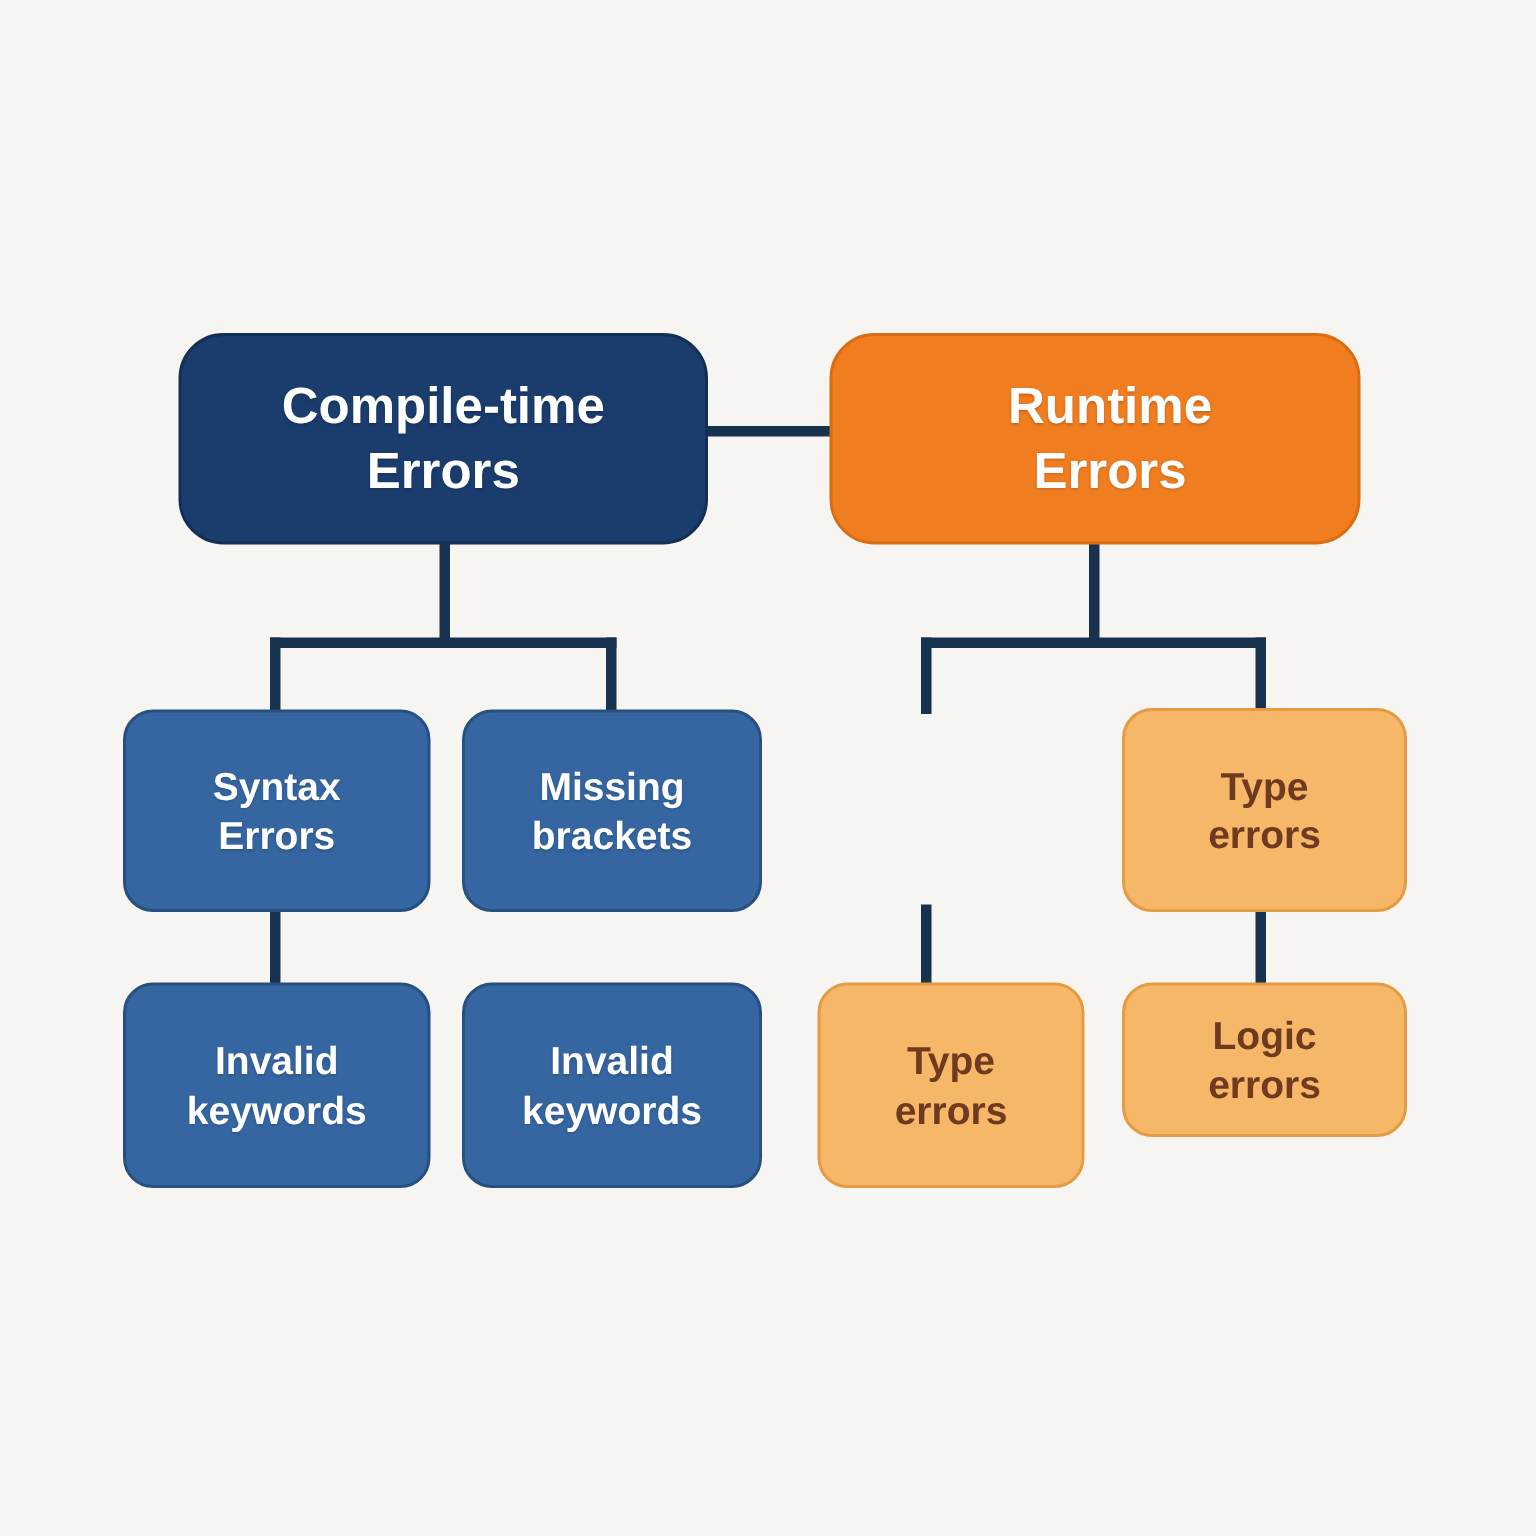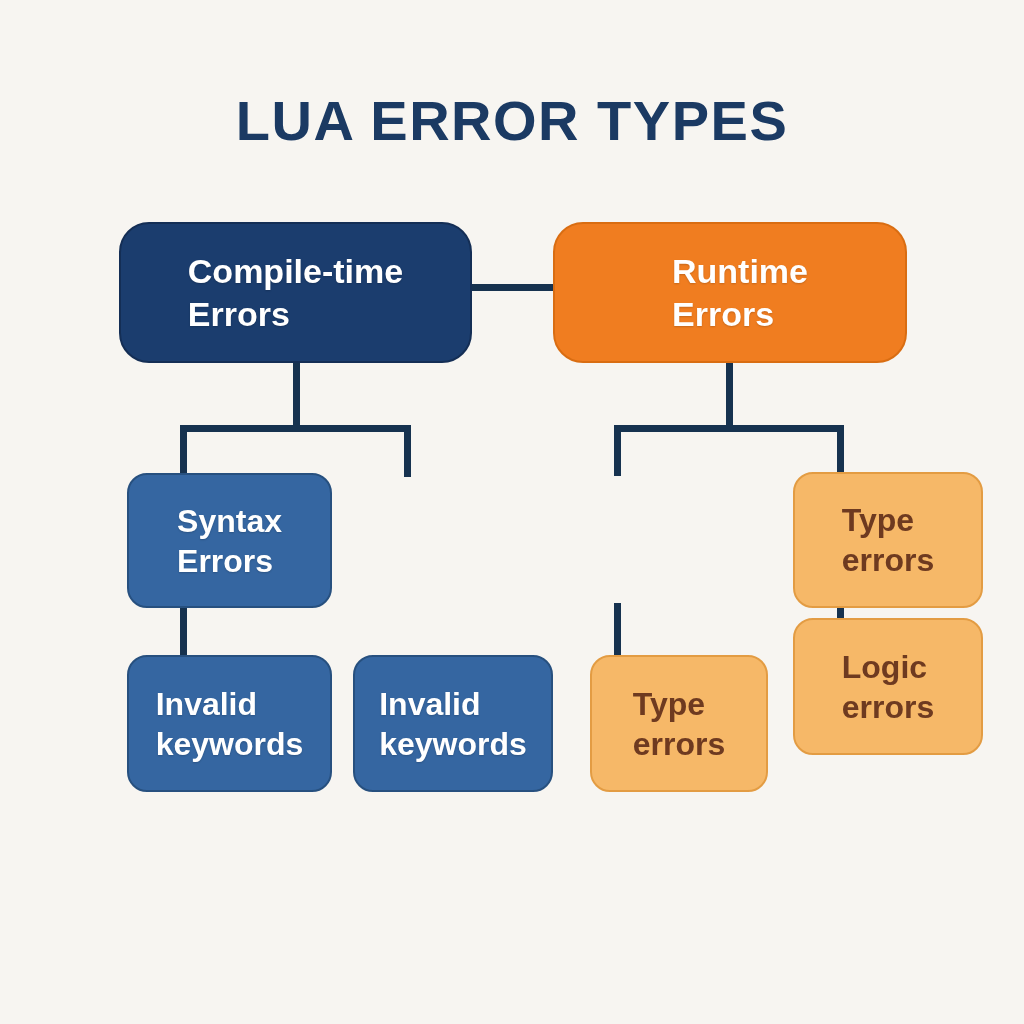--- a/index.html
+++ b/index.html
@@ -24,36 +24,35 @@
     font-size: 56px;
     font-weight: bold;
     letter-spacing: 1.5px;
     color: var(--title-color, #1b3a63);
   }
   .node {
     position: absolute;
     display: flex;
     align-items: center;
     justify-content: center;
-    text-align: left;
+    text-align: center;
     white-space: pre-line;
     font-weight: bold;
   }
   .node-root {
     border-radius: 30px;
     font-size: 34px;
     line-height: 1.25;
     color: var(--text-on-dark, #ffffff);
     text-shadow: 0 1px 2px rgba(0,0,0,0.18);
   }
   .node-child {
     border-radius: 20px;
-    font-size: 32px;
+    font-size: 26px;
     line-height: 1.25;
-    margin-left: 45px;
   }
   .fill-navy {
     background: var(--navy, #1b3d6e);
     border: 2px solid var(--navy-border, #142e55);
   }
   .fill-orange {
     background: var(--orange, #f07d20);
     border: 2px solid var(--orange-border, #d96d12);
     padding-left: 20px;
   }
@@ -75,41 +74,40 @@
   
   .n-compile  { left: 119px; top: 222px; width: 353px; height: 141px; }
   .n-runtime  { left: 553px; top: 222px; width: 354px; height: 141px; }
   .n-syntax   { left:  82px; top: 473px; width: 205px; height: 135px; }
   .n-missing  { left: 308px; top: 473px; width: 200px; height: 135px; }
   .n-invalid1 { left:  82px; top: 655px; width: 205px; height: 137px; }
   .n-invalid2 { left: 308px; top: 655px; width: 200px; height: 137px; }
   .n-nil      { left: 545px; top: 472px; width: 178px; height: 136px; }
   .n-type1    { left: 748px; top: 472px; width: 190px; height: 136px; }
   .n-type2    { left: 545px; top: 655px; width: 178px; height: 137px; }
-  .n-logic    { left: 748px; top: 618px; width: 190px; height: 137px; }
+  .n-logic    { left: 748px; top: 655px; width: 190px; height: 103px; }
   
   .l-top-link     { left: 466px; top: 284px; width:  92px; height: 7px; }
   .l-stem-left    { left: 293px; top: 358px; width:   7px; height: 72px; }
   .l-tbar-left    { left: 180px; top: 425px; width: 231px; height: 7px; }
   .l-drop-left-a  { left: 180px; top: 425px; width:   7px; height: 52px; }
   .l-drop-left-b  { left: 404px; top: 425px; width:   7px; height: 52px; }
   .l-mid-left     { left: 180px; top: 603px; width:   7px; height: 56px; }
   .l-stem-right   { left: 726px; top: 358px; width:   7px; height: 72px; }
   .l-tbar-right   { left: 614px; top: 425px; width: 230px; height: 7px; }
   .l-drop-right-a { left: 614px; top: 425px; width:   7px; height: 51px; }
   .l-drop-right-b { left: 837px; top: 425px; width:   7px; height: 51px; }
   .l-mid-right-a  { left: 614px; top: 603px; width:   7px; height: 56px; }
   .l-mid-right-b  { left: 837px; top: 603px; width:   7px; height: 56px; }
 </style>
 </head>
 <body>
 
 <div class="canvas">
 
-  <h1 class="title">LUA ERROR TYPES</h1>
 
   <div class="line l-top-link"></div>
   <div class="line l-stem-left"></div>
   <div class="line l-tbar-left"></div>
   <div class="line l-drop-left-a"></div>
   <div class="line l-drop-left-b"></div>
   <div class="line l-mid-left"></div>
   <div class="line l-stem-right"></div>
   <div class="line l-tbar-right"></div>
   <div class="line l-drop-right-a"></div>
@@ -117,20 +115,22 @@
   <div class="line l-mid-right-a"></div>
   <div class="line l-mid-right-b"></div>
 
   <div class="node node-root fill-navy n-compile">Compile-time
 Errors</div>
   <div class="node node-root fill-orange n-runtime">Runtime
 Errors</div>
 
   <div class="node node-child fill-blue n-syntax">Syntax
 Errors</div>
+  <div class="node node-child fill-blue n-missing">Missing
+brackets</div>
   <div class="node node-child fill-blue n-invalid1">Invalid
 keywords</div>
   <div class="node node-child fill-blue n-invalid2">Invalid
 keywords</div>
 
   <div class="node node-child fill-light-orange n-type1">Type
 errors</div>
   <div class="node node-child fill-light-orange n-type2">Type
 errors</div>
   <div class="node node-child fill-light-orange n-logic">Logic

